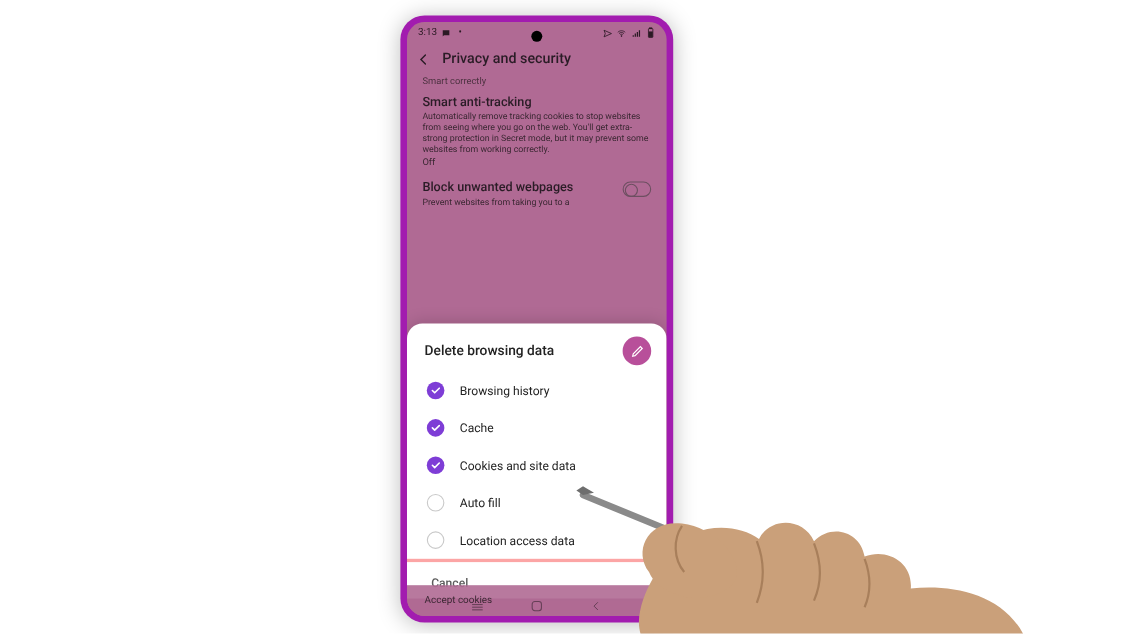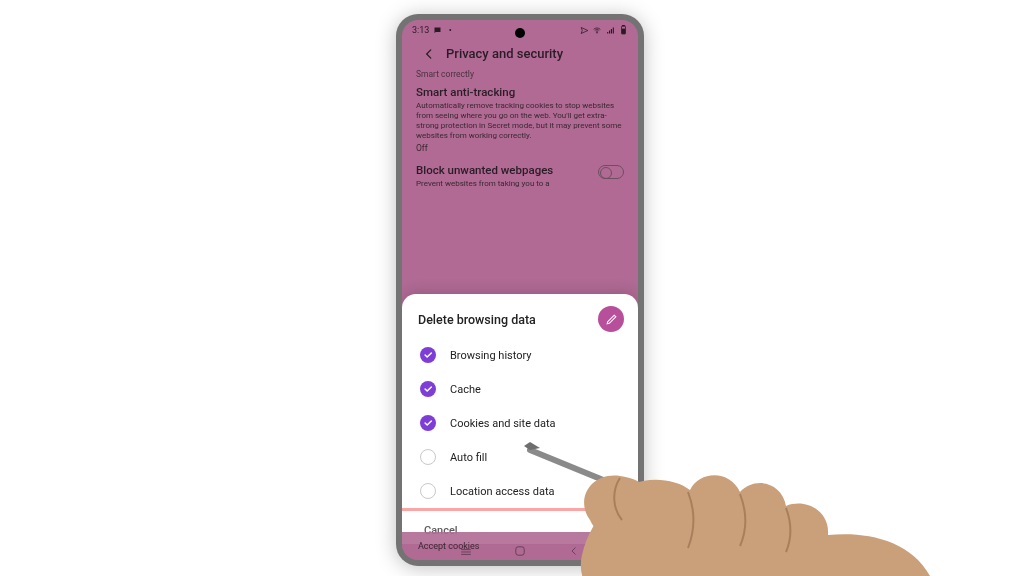--- a/index.html
+++ b/index.html
@@ -6,25 +6,25 @@
   body {
     width: 1024px;
     height: 576px;
     background: #ffffff;
     font-family: -apple-system, "Segoe UI", Roboto, sans-serif;
     position: relative;
     overflow: hidden;
   }
   .phone-frame {
     position: absolute;
-    left: 396px;
+    left: 364px;
     top: 14px;
     width: 248px;
     height: 552px;
-    background: #737373;
+    background: #a21caf;
     border-radius: 22px;
     padding: 6px;
     box-shadow: 0 2px 20px rgba(0,0,0,.25);
   }
   .phone-screen {
     width: 100%;
     height: 100%;
     border-radius: 16px;
     overflow: hidden;
     position: relative;
@@ -50,21 +50,21 @@
     font-size: 9px;
     color: #2b1a24;
   }
   .statusbar .left, .statusbar .right { display:flex; gap:3px; align-items:center; }
   .status-icon { width:10px; height:10px; display:inline-flex; align-items:center; justify-content:center; }
   
   .page-header {
     display: flex;
     align-items: center;
     gap: 10px;
-    padding: 6px 12px 8px 20px;
+    padding: 6px 12px 8px 8px;
     color: #2a1c26;
   }
   .page-header .title { font-size: 13px; font-weight: 500; }
   .back-chevron svg { display:block; }
   
   .settings-body { padding: 0 14px; color:#36232e; }
   .section-label { font-size: 8.5px; color:#4c3240; margin-bottom:6px; }
   .setting-block { margin-bottom: 10px; }
   .setting-title { font-size: 11.5px; font-weight: 500; color:#2a1c26; margin-bottom:2px; }
   .setting-desc { font-size: 8px; line-height: 1.25; color:#3a2732; }

